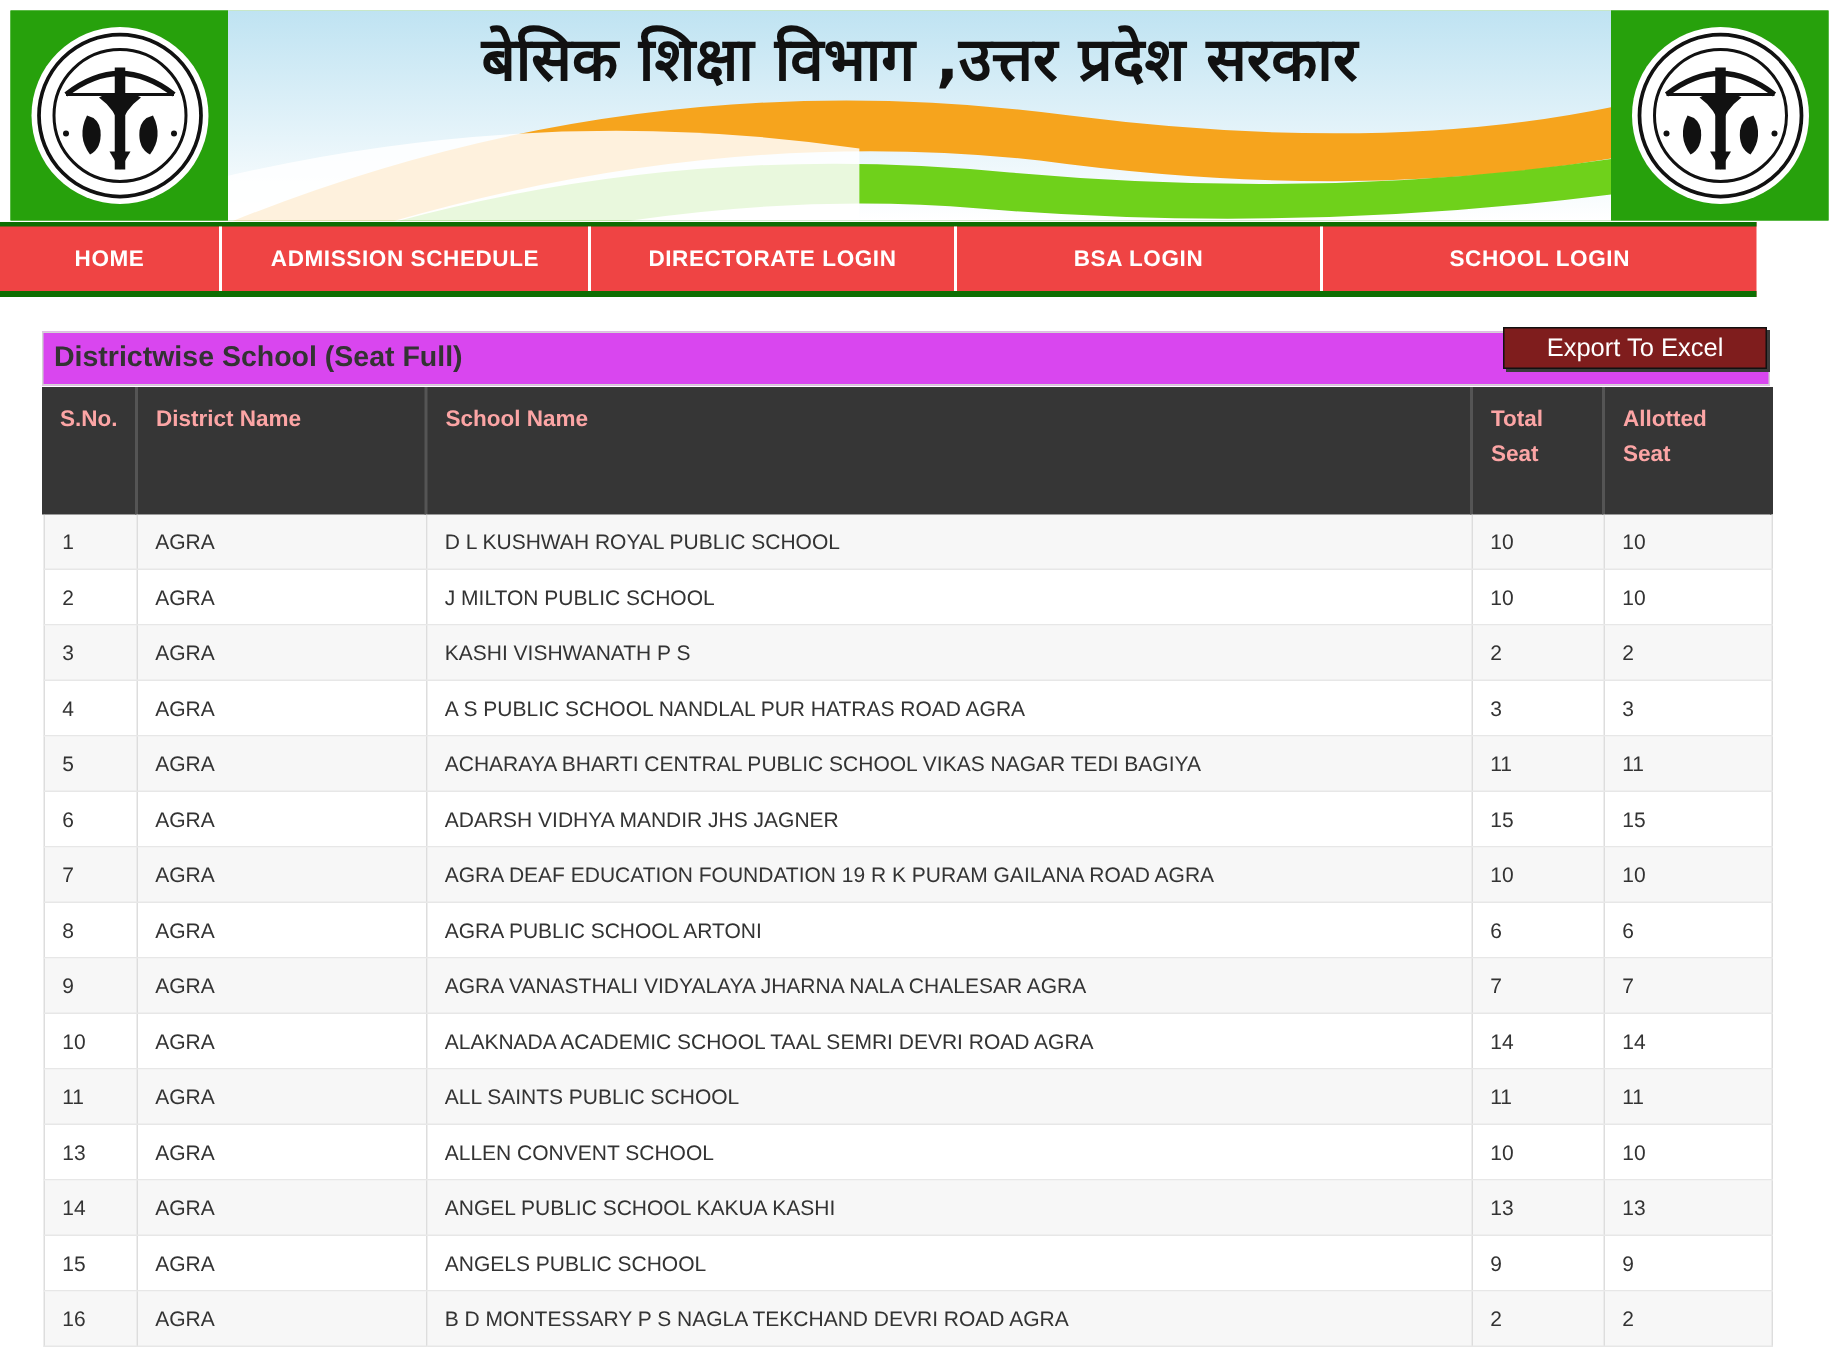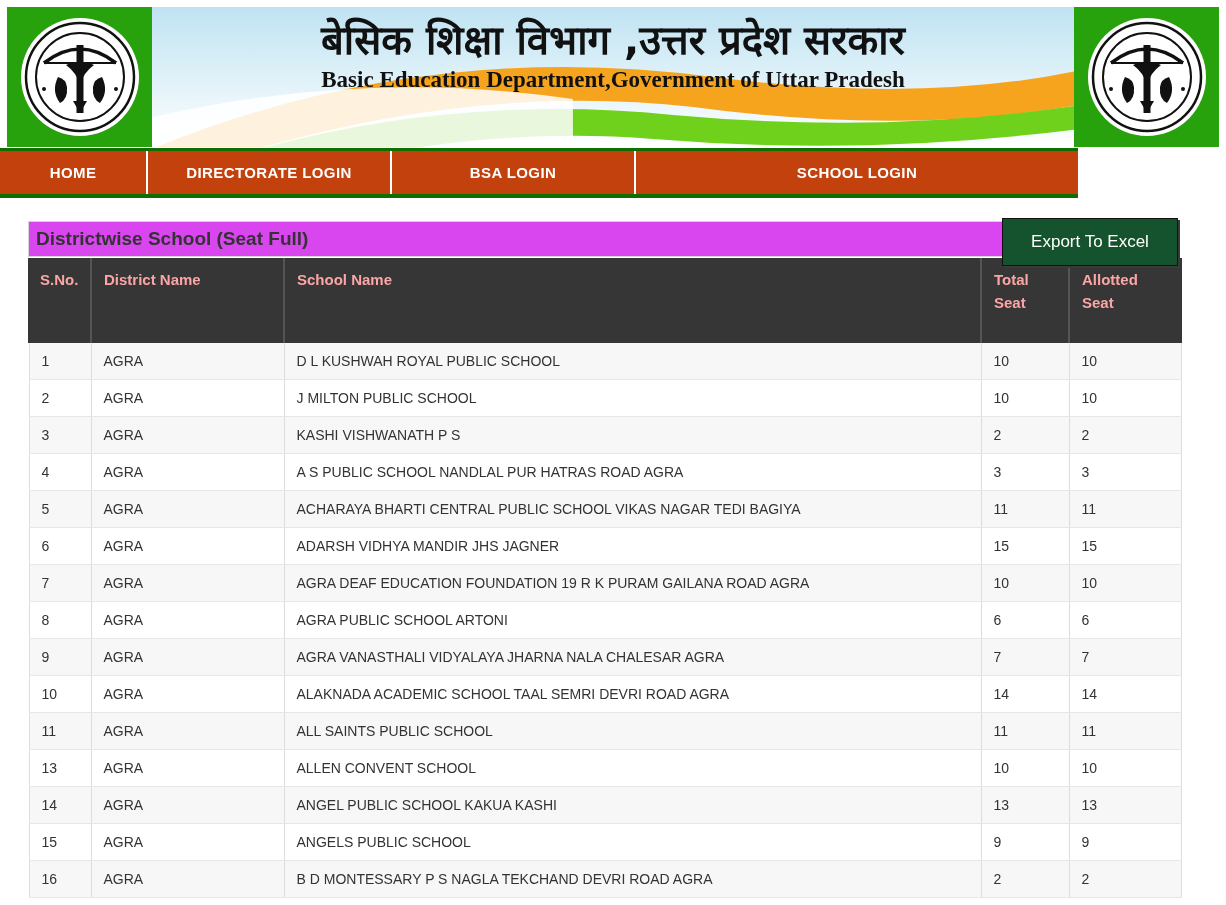--- a/index.html
+++ b/index.html
@@ -10,34 +10,34 @@
   .header-strip { margin:7px 7px 0 7px; height:140px; background:#27a10c; display:flex; }
   .logo-block { width:145px; height:140px; background:#27a10c; display:flex; align-items:center; justify-content:center; flex:0 0 145px; }
   .emblem-circle { width:118px; height:118px; background:#fff; border-radius:50%; display:flex; align-items:center; justify-content:center; }
   .banner { flex:1; position:relative; overflow:hidden; background:#fff; }
   .banner svg.swoosh { position:absolute; left:0; top:0; width:100%; height:100%; }
   .banner-titles { position:absolute; left:0; top:0; width:100%; height:100%; text-align:center; z-index:2; }
   .title-hindi { font-family:"DejaVu Sans",sans-serif; font-weight:bold; font-size:40px; color:#111; margin-top:10px; line-height:1.15; }
   .title-english { font-family:"Liberation Serif","DejaVu Serif",serif; font-weight:bold; font-size:23px; color:#111; margin-top:4px; }
 
   
-  .nav-bar { margin-top:1px; width:1078px; display:flex; background:#c2410c;
+  .nav-bar { margin-top:1px; width:1171px; display:flex; background:#ef4444;
     border-top:3px solid #0e6e02; border-bottom:4px solid #0e6e02; height:50px; }
   .nav-item { color:#fff; font-weight:bold; font-size:15px; letter-spacing:.4px;
     display:flex; align-items:center; justify-content:center; cursor:pointer; border-right:2px solid #fff; }
   .nav-item:last-child { border-right:none; }
   .nav-w1 { flex:0 0 148px; } .nav-w2 { flex:0 0 144px; } .nav-w3 { flex:0 0 246px; }
   .nav-w4 { flex:0 0 244px; } .nav-w5 { flex:0 0 244px; } .nav-w6 { flex:1; }
 
   
   .content { margin:23px 46px 0 28px; position:relative; width:1152px; }
   .title-bar { background:#d946ef; border:1px solid #d4d4d4; height:36px; display:flex; align-items:center; padding-left:7px; }
   .page-title { font-size:19px; font-weight:bold; color:#333; }
-  .export-btn { position:absolute; right:2px; top:-3px; width:176px; height:48px;
-    background:#14532d; border:1px solid #111; box-shadow:2px 2px 0 #3a3a3a;
+  .export-btn { position:absolute; right:2px; top:-3px; width:176px; height:28px;
+    background:#7f1d1d; border:1px solid #111; box-shadow:2px 2px 0 #3a3a3a;
     color:#fff; font-size:17px; font-family:"Liberation Sans",sans-serif;
     display:flex; align-items:center; justify-content:center; cursor:pointer; }
 
   
   table.school-table { width:1152px; border-collapse:collapse; table-layout:fixed; margin-top:1px; }
   .school-table col.c-sno { width:62px; } .school-table col.c-dist { width:193px; }
   .school-table col.c-school { width:697px; } .school-table col.c-total { width:88px; }
   .school-table col.c-allot { width:112px; }
   .school-table thead th { background:#363636; color:#fca5a5; font-size:15px; font-weight:bold;
     text-align:left; vertical-align:top; padding:10px 8px 28px 12px; border-right:2px solid #555;
@@ -84,21 +84,20 @@
             <stop offset="1" stop-color="#ffffff"></stop>
         </linearGradient>
       </defs>
       <rect x="0" y="0" width="920" height="140" fill="url(#sky)"></rect>
       <path d="M-20 150 Q260 30 560 70 Q780 98 940 60 L940 95 Q760 130 540 100 Q270 70 -20 185 Z" fill="#f6a41d"></path>
       <path d="M-20 185 Q240 80 520 108 Q740 128 940 96 L940 120 Q720 150 500 132 Q260 112 -20 215 Z" fill="#6fd11b"></path>
       <path d="M-20 115 Q200 60 420 92 L420 140 L-20 140 Z" fill="#ffffff" opacity="0.85"></path>
     </svg>
     <div class="banner-titles">
       <div class="title-hindi">बेसिक शिक्षा विभाग ,उत्तर प्रदेश सरकार</div>
-      <div class="title-english">Basic Education Department,Government of Uttar Pradesh</div>
     </div>
   </div>
 
   <div class="logo-block">
     <div class="emblem-circle">
       <svg width="112" height="112" viewBox="0 0 112 112">
         <circle cx="56" cy="56" r="54" fill="#fff" stroke="#111" stroke-width="2.5"></circle>
         <circle cx="56" cy="56" r="44" fill="#fff" stroke="#111" stroke-width="2"></circle>
         <path d="M20 42 Q56 14 92 42" fill="none" stroke="#111" stroke-width="3.5"></path>
         <path d="M20 42 L92 42" fill="none" stroke="#111" stroke-width="2"></path>
@@ -109,20 +108,21 @@
         <path d="M78 56 q7 14 -2 26 q-8 -4 -7 -16 q1 -8 9 -10 Z" fill="#111"></path>
         <circle cx="20" cy="68" r="2" fill="#111"></circle>
           <circle cx="92" cy="68" r="2" fill="#111"></circle>
       </svg>
     </div>
   </div>
 </div>
 
 <div class="nav-bar">
   <div class="nav-item nav-w1">HOME</div>
+  <div class="nav-item nav-w3">ADMISSION SCHEDULE</div>
   <div class="nav-item nav-w4">DIRECTORATE LOGIN</div>
   <div class="nav-item nav-w5">BSA LOGIN</div>
   <div class="nav-item nav-w6">SCHOOL LOGIN</div>
 </div>
 
 <div class="content">
   <div class="title-bar">
     <span class="page-title">Districtwise School (Seat Full)</span>
   </div>
   <button class="export-btn">Export To Excel</button>

